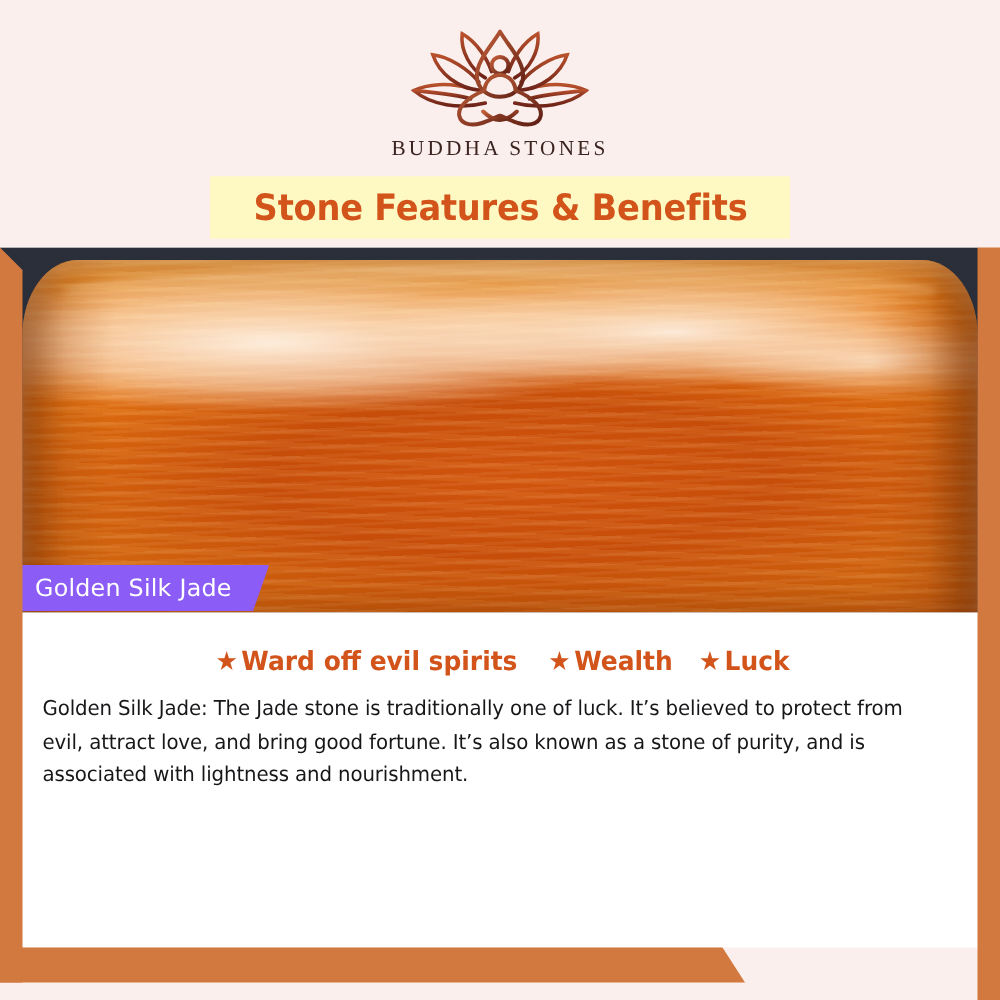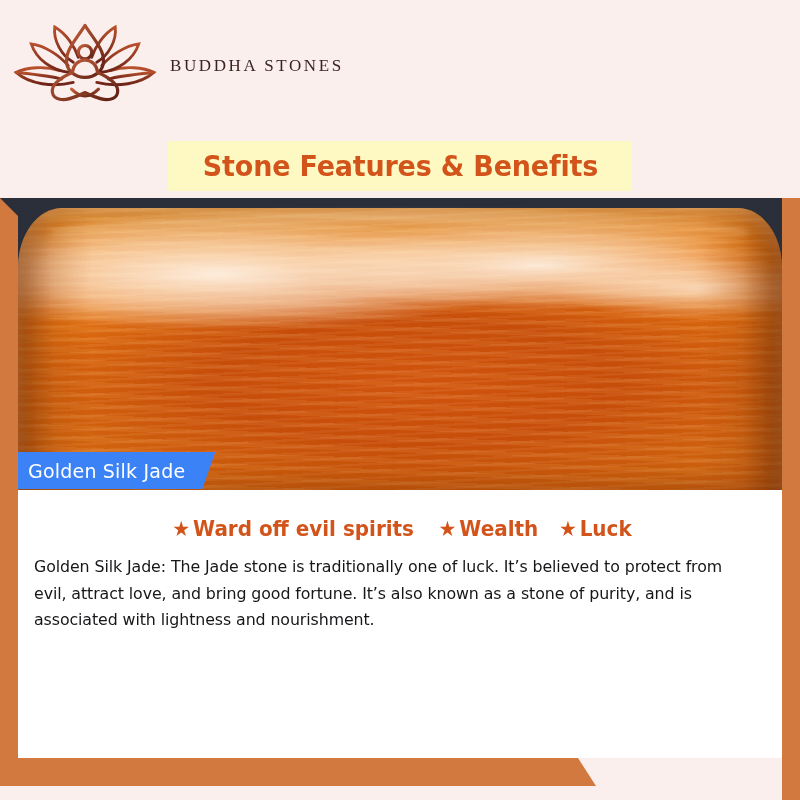--- a/index.html
+++ b/index.html
@@ -24,21 +24,21 @@
   .frame-svg { position:absolute; left:0; top:0; width:800px; height:800px; z-index:5; pointer-events:none; }
 
   
   .header {
     position:absolute; left:0; top:0; width:800px; height:198px;
     background:#faefec;
     z-index:6;
   }
   .logo-wrap {
     position:absolute; left:0; top:22px; width:800px;
-    display:flex; align-items:center;
+    display:flex; flex-direction:column; align-items:center;
   }
   .logo-mark { width:170px; height:84px; display:block; }
   .brand-name {
     margin-top:3px;
     font-family:"Liberation Serif", serif;
     font-size:17px;
     letter-spacing:2.6px;
     color:#3b2420;
     font-weight:400;
     white-space:nowrap;
@@ -126,21 +126,21 @@
     border-radius:50%;
     background:linear-gradient(180deg, rgba(255,236,206,0.40) 0%, rgba(255,226,186,0.10) 70%, rgba(255,255,255,0) 100%);
     filter:blur(3px);
   }
 
   .badge {
     position:absolute;
     left:0; top:452px;
     height:37px;
     z-index:4;
-    background:#3b82f6;
+    background:#8b5cf6;
     color:#ffffff;
     display:flex; align-items:center;
     padding:0 30px 0 28px;
     clip-path:polygon(0 0, 100% 0, calc(100% - 13px) 100%, 0 100%);
   }
   .badge-text {
     font-family:"DejaVu Sans", sans-serif;
     font-size:19px;
     font-weight:400;
     letter-spacing:0.2px;

